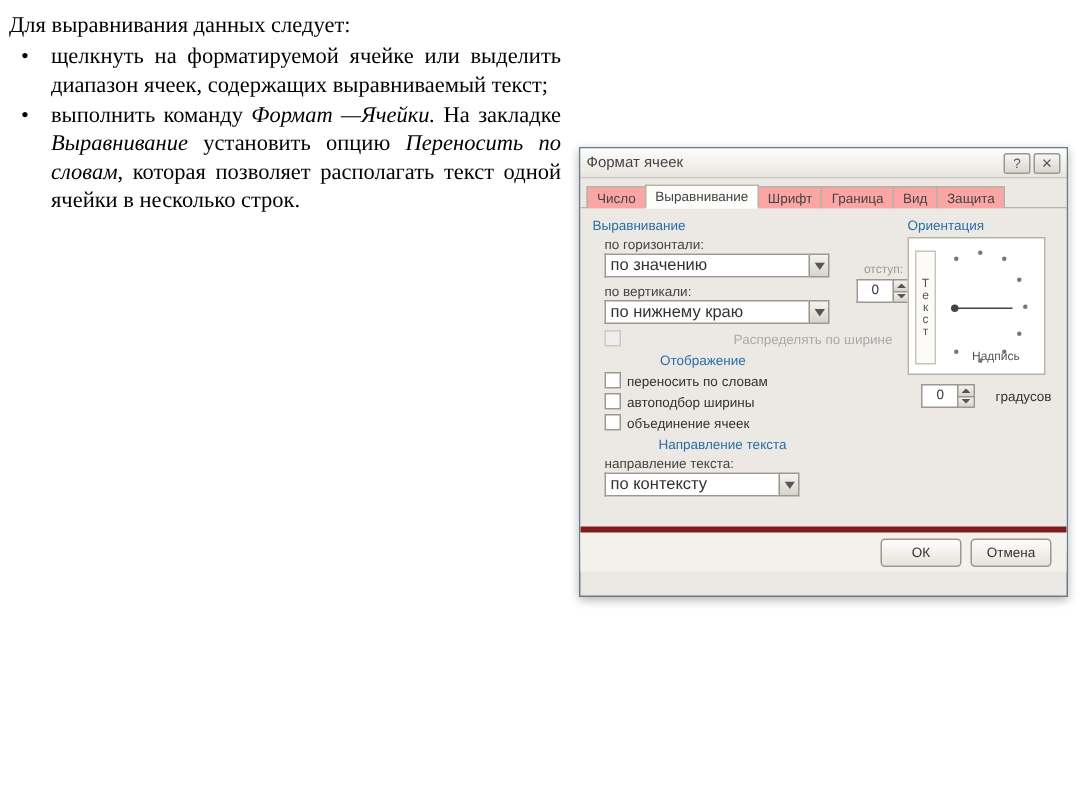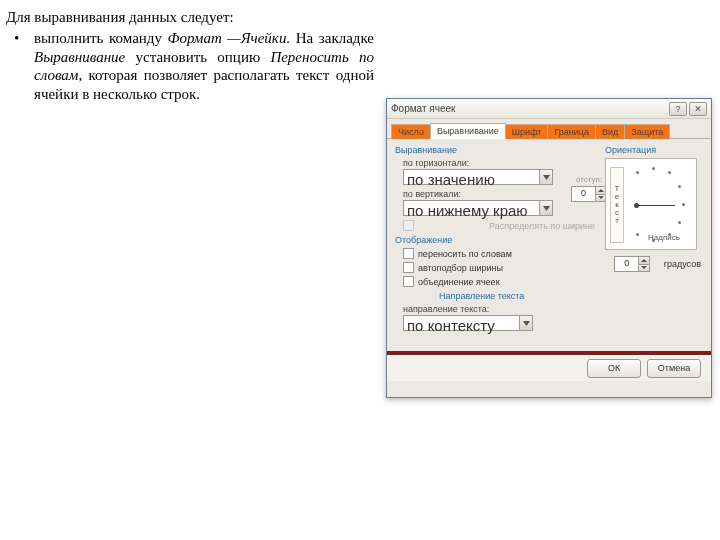--- a/index.html
+++ b/index.html
@@ -12,34 +12,34 @@
   .slide-text li { position: relative; padding-left: 28px; text-align: justify; margin-bottom: 2px; }
   .slide-text li::before { content: "•"; position: absolute; left: 8px; top: 0; }
   .slide-text em { font-style: italic; }
   
   .dialog { position: absolute; left: 386px; top: 98px; width: 326px; height: 300px; background: #ece9e4; border: 1px solid #6b7b8e; font-family: Tahoma, sans-serif; font-size: 9px; color: #333; box-shadow: 0 2px 6px rgba(0,0,0,0.3); }
   .titlebar { height: 20px; background: linear-gradient(#fdfdfd,#e7e5de); border-bottom: 1px solid #c9c7bf; display: flex; align-items: center; padding: 0 4px; }
   .titlebar .title { flex: 1; font-size: 10px; color: #444; }
   .titlebar .winbtn { width: 18px; height: 14px; margin-left: 2px; background: linear-gradient(#f6f6f6,#d9d6cd); border: 1px solid #9b9890; border-radius: 2px; display: flex; align-items: center; justify-content: center; font-size: 9px; color: #555; cursor: pointer; }
   
   .tabstrip { display: flex; align-items: flex-end; height: 20px; padding: 3px 4px 0 4px; gap: 0; border-bottom: 1px solid #b5b2a8; background: #ece9e4; }
-  .tab { padding: 2px 6px; font-size: 9px; background: #f97316; border: 1px solid #b5b2a8; border-bottom: none; margin-right: -1px; position: relative; top: 1px; color: #444; cursor: pointer; }
+  .tab { padding: 2px 6px; font-size: 9px; background: #fca5a5; border: 1px solid #b5b2a8; border-bottom: none; margin-right: -1px; position: relative; top: 1px; color: #444; cursor: pointer; }
   .tab.active { background: #fdfdfc; border-bottom: 1px solid #fdfdfc; z-index: 2; }
   
   .panel { padding: 6px 8px 6px 8px; height: 228px; position: relative; background: #ece9e4; }
   
   .group-label { color: #2b6ea9; font-size: 9px; margin-bottom: 3px; }
   
   .left-col { position: absolute; left: 8px; top: 6px; width: 200px; }
   .right-col { position: absolute; left: 218px; top: 6px; width: 96px; }
   
   .field-row { margin-bottom: 4px; }
   .field-label { font-size: 9px; color: #444; margin-bottom: 1px; padding-left: 8px; }
   .combo { display: flex; width: 150px; height: 16px; margin-left: 8px; }
-  .combo .val { flex: 1; background: #fff; border: 1px solid #9b9890; border-right: none; padding: 1px 3px; font-size: 15px; color: #333; }
+  .combo .val { flex: 1; background: #fff; border: 1px solid #9b9890; border-right: none; padding: 1px 3px; font-size: 11px; color: #333; }
   .combo .btn { width: 14px; background: linear-gradient(#f4f3ef,#d7d4ca); border: 1px solid #9b9890; display: flex; align-items: center; justify-content: center; cursor: pointer; }
   .combo .btn svg { width: 7px; height: 5px; }
   
   .indent-block { position: absolute; left: 168px; top: 30px; width: 52px; }
   .indent-label { font-size: 8px; color: #999; text-align: center; margin-bottom: 2px; }
   .spinner { display: flex; width: 36px; height: 16px; margin: 0 auto; }
   .spinner .val { flex: 1; background: #fff; border: 1px solid #9b9890; border-right: none; padding: 1px 2px; font-size: 9px; text-align: center; }
   .spinner .btns { width: 12px; display: flex; flex-direction: column; }
   .spinner .sbtn { flex: 1; background: linear-gradient(#f4f3ef,#d7d4ca); border: 1px solid #9b9890; display: flex; align-items: center; justify-content: center; cursor: pointer; }
   .spinner .sbtn:first-child { border-bottom: none; }
@@ -63,20 +63,21 @@
   .btnbar { position: absolute; bottom: 16px; left: 0; right: 0; height: 30px; background: #f3f1ec; border-top: 4px solid #7f1d1d; display: flex; align-items: center; justify-content: flex-end; gap: 6px; padding: 0 10px; }
   .pushbtn { min-width: 54px; height: 19px; background: linear-gradient(#fdfdfd,#e6e3da); border: 1px solid #9b9890; border-radius: 3px; font-size: 9px; color: #333; display: flex; align-items: center; justify-content: center; cursor: pointer; }
 </style>
 </head>
 <body>
 
 <div class="slide-text">
   <p class="intro">Для выравнивания данных следует:</p>
   <p class="intro indent"></p>
   <ul>
+    <li><span>щелкнуть на форматируемой ячейке или выделить диапазон ячеек, содержащих выравниваемый текст;</span></li>
     <li><span>выполнить команду </span><em>Формат —Ячейки.</em><span> На закладке </span><em>Выравнивание</em><span> установить опцию </span><em>Переносить по словам</em><span>, которая позволяет располагать текст одной ячейки в несколько строк.</span></li>
   </ul>
 </div>
 
 <div class="dialog">
   <div class="titlebar">
     <span class="title">Формат ячеек</span>
     <div class="winbtn">?</div>
     <div class="winbtn">✕</div>
   </div>
@@ -136,21 +137,21 @@
               </svg>
             </div>
         </div>
       </div>
 
       <div class="check-row disabled">
         <div class="checkbox"></div>
         <span>Распределять по ширине</span>
       </div>
 
-      <div class="group-label" style="margin-top:4px;">Отображение</div>
+      <div class="group-label" style="margin-top:4px;margin-left:45px;">Отображение</div>
 
       <div class="check-row">
         <div class="checkbox"></div>
         <span>переносить по словам</span>
       </div>
       <div class="check-row">
         <div class="checkbox"></div>
         <span>автоподбор ширины</span>
       </div>
       <div class="check-row">

